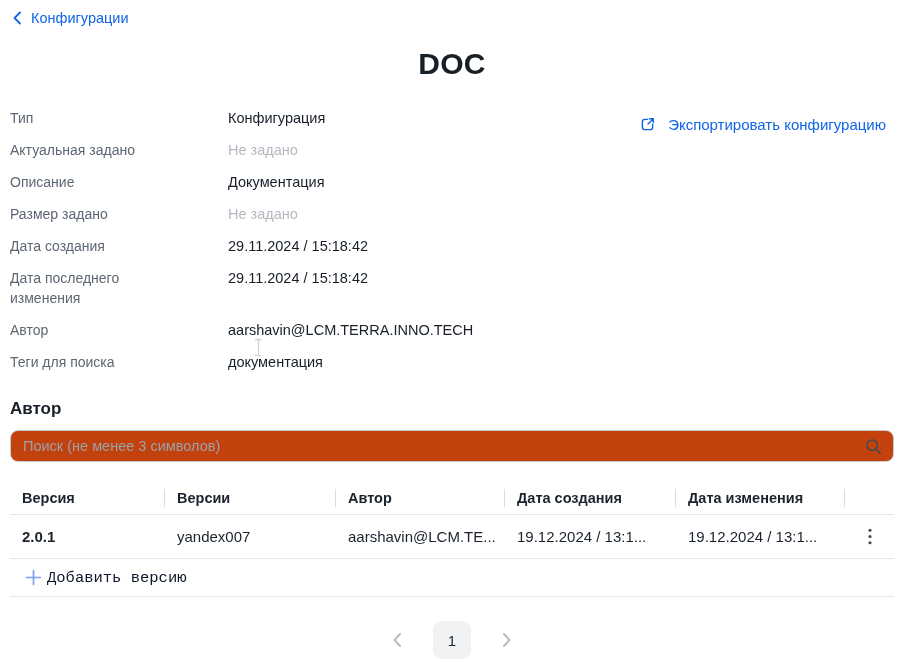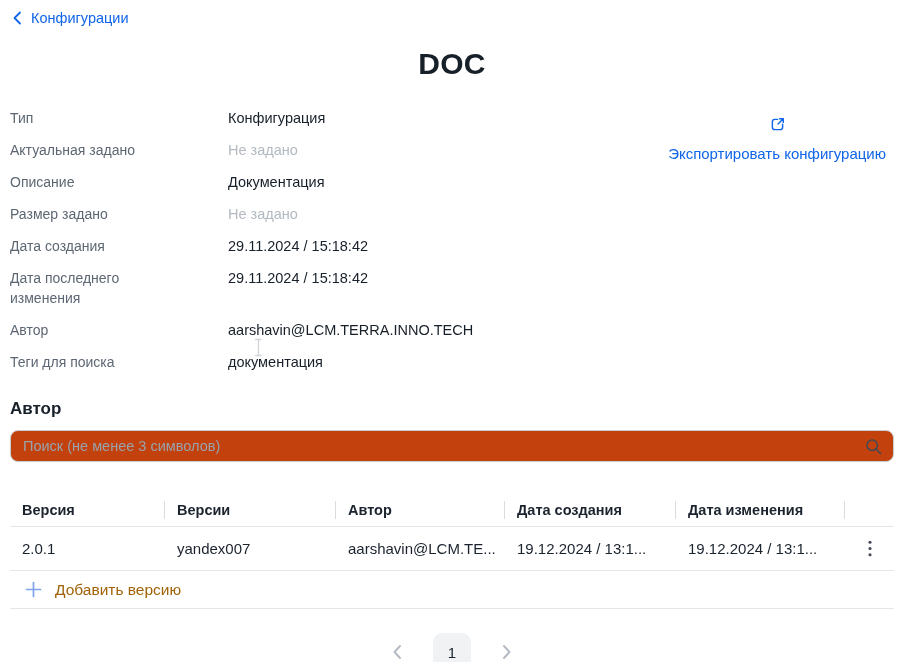--- a/index.html
+++ b/index.html
@@ -38,21 +38,21 @@
   }
   .detail-value {
     font-size: 14.5px; line-height: 20px; color: #171f29;
   }
   .detail-value.muted { color: #b3b9c0; }
 
   
   .export-btn {
     position: absolute; right: 8px; top: 7px;
     display: flex; align-items: center; gap: 11px;
-    color: #1065e8; font-size: 15px; cursor: pointer; white-space: nowrap; flex-direction: column;
+    color: #1065e8; font-size: 15px; cursor: pointer; white-space: nowrap;
   }
   .export-btn svg { display: block; }
 
   
   .ibeam-cursor { position: absolute; left: 253px; top: 338px; opacity: .8; }
 
   
   .versions-heading {
     margin-top: 27px; font-size: 17px; font-weight: 700; color: #171f29;
   }
@@ -61,42 +61,42 @@
     width: 100%; height: 32px;
     border: 1px solid #c7ccd3; border-radius: 8px;
     padding: 0 38px 0 12px;
     font-family: "Liberation Sans", sans-serif;
     font-size: 14.5px; color: #1b232e; outline: none; background: #c2410c;
   }
   .search-input::placeholder { color: #9aa2ac; opacity: 1; }
   .search-icon { position: absolute; right: 12px; top: 8px; pointer-events: none; }
 
   
-  .vtable { margin-top: 32px; width: 100%; }
+  .vtable { margin-top: 20px; width: 100%; }
   .vrow { display: flex; align-items: center; width: 100%; }
   .vcell { padding-left: 12px; white-space: nowrap; overflow: hidden; display: flex; align-items: center; }
-  .c1 { flex: 0 0 155px; } .c2 { flex: 0 0 171px; } .c3 { flex: 0 0 169px; }
+  .c1 { flex: 0 0 155px; font-weight: bold; } .c2 { flex: 0 0 171px; } .c3 { flex: 0 0 169px; }
   .c4 { flex: 0 0 171px; } .c5 { flex: 0 0 169px; }
   .c6 { flex: 1 1 auto; justify-content: center; padding-left: 0; }
   .vhead { height: 33px; border-bottom: 1px solid #e3e6ea; }
   .vhead .vcell { font-size: 14.5px; font-weight: 700; color: #1b232e; height: 100%; }
   .vhead .vcell.sep::after {
     content: ""; width: 1px; height: 18px; background: #d9dde2; margin-left: auto;
   }
   .vbody-row { height: 44px; border-bottom: 1px solid #e3e6ea; font-size: 15px; color: #1b232e; cursor: pointer; }
   .kebab-btn {
     width: 28px; height: 28px; display: flex; align-items: center; justify-content: center;
     cursor: pointer; border-radius: 6px;
   }
 
   
   .add-version {
     height: 38px; border-bottom: 1px solid #e3e6ea;
-    display: flex; align-items: center; gap: 13px; padding-left: 15px;
-    color: #a16207; font-size: 15.5px; cursor: pointer;
+    display: flex; align-items: center; gap: 5px; padding-left: 15px;
+    color: #0f172a; font-size: 15.5px; cursor: pointer; font-family: Liberation Mono, monospace;
   }
 
   
   .pagination {
     margin-top: 24px; display: flex; align-items: center; justify-content: center; gap: 24px;
   }
   .page-chevron {
     width: 24px; height: 24px; display: flex; align-items: center; justify-content: center;
     cursor: pointer;
   }

